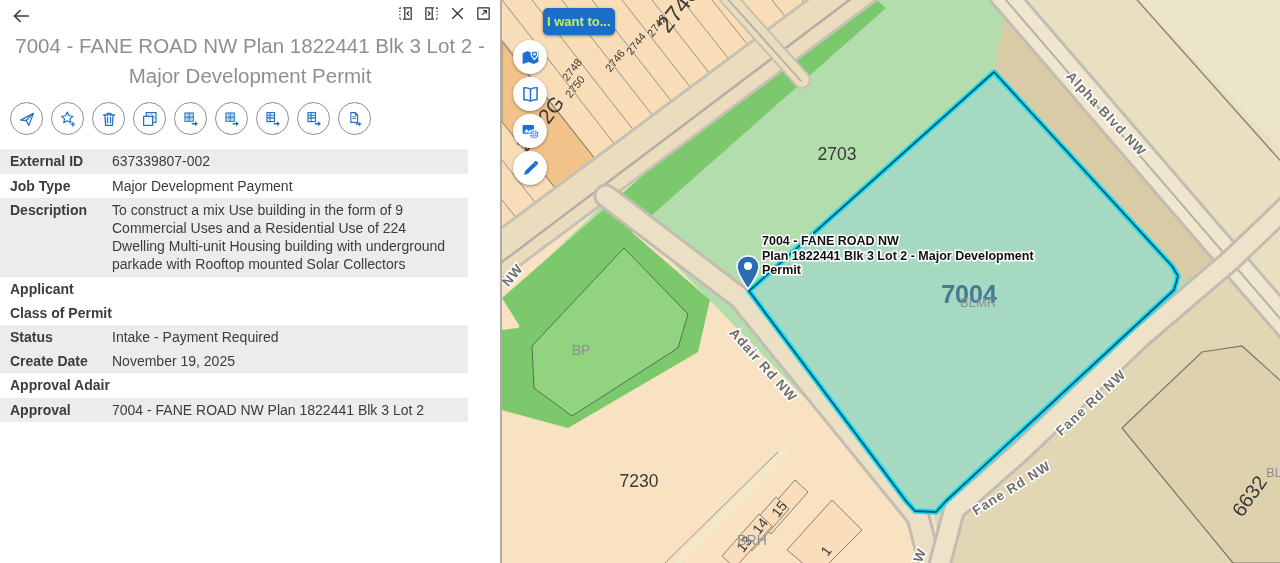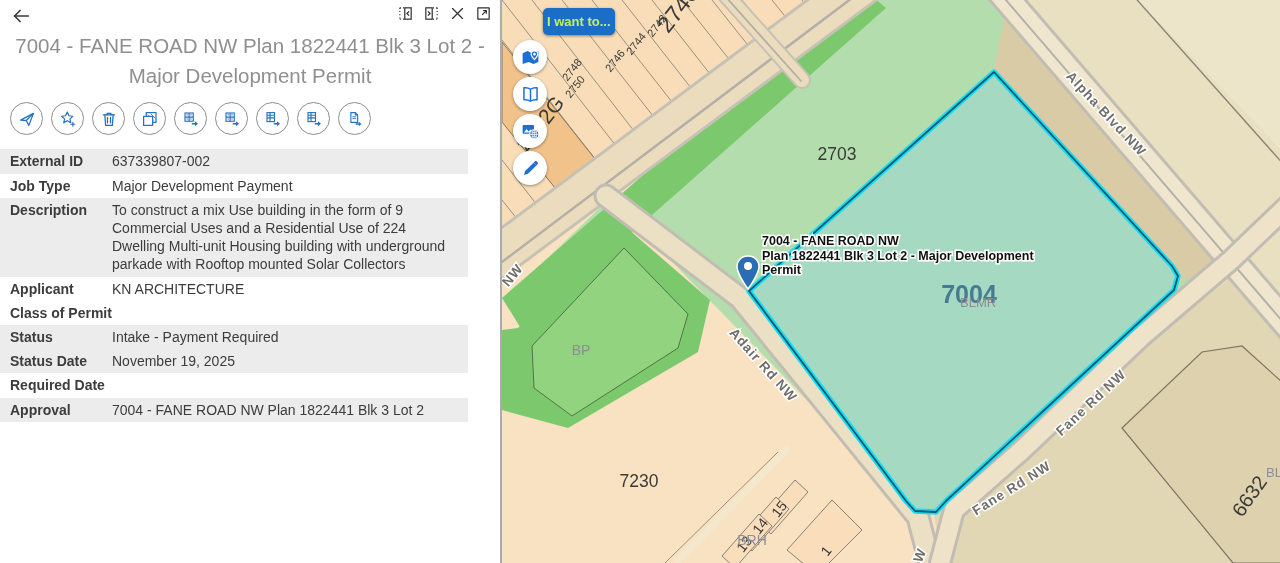--- a/index.html
+++ b/index.html
@@ -159,36 +159,35 @@
       <div class="frow">
           <div class="flabel">Job Type</div>
           <div class="fvalue">Major Development Payment</div>
         </div>
       <div class="frow alt">
           <div class="flabel">Description</div>
           <div class="fvalue">To construct a mix Use building in the form of 9 Commercial Uses and a Residential Use of 224 Dwelling Multi-unit Housing building with underground parkade with Rooftop mounted Solar Collectors</div>
         </div>
       <div class="frow">
           <div class="flabel">Applicant</div>
-          <div class="fvalue">KN ARCHITECTURE</div>
         </div>
       <div class="frow">
           <div class="flabel">Class of Permit</div>
           <div class="fvalue"></div>
         </div>
       <div class="frow alt">
           <div class="flabel">Status</div>
           <div class="fvalue">Intake - Payment Required</div>
         </div>
       <div class="frow alt">
-          <div class="flabel">Status Date</div>
+          <div class="flabel">Create Date</div>
           <div class="fvalue">November 19, 2025</div>
         </div>
       <div class="frow">
-          <div class="flabel">Required Date</div>
+          <div class="flabel">Approval Adair</div>
           <div class="fvalue"></div>
         </div>
       <div class="frow alt">
           <div class="flabel">Approval</div>
           <div class="fvalue">7004 - FANE ROAD NW Plan 1822441 Blk 3 Lot 2</div>
         </div>
     </div>
   </div>
 
   <div class="map">

